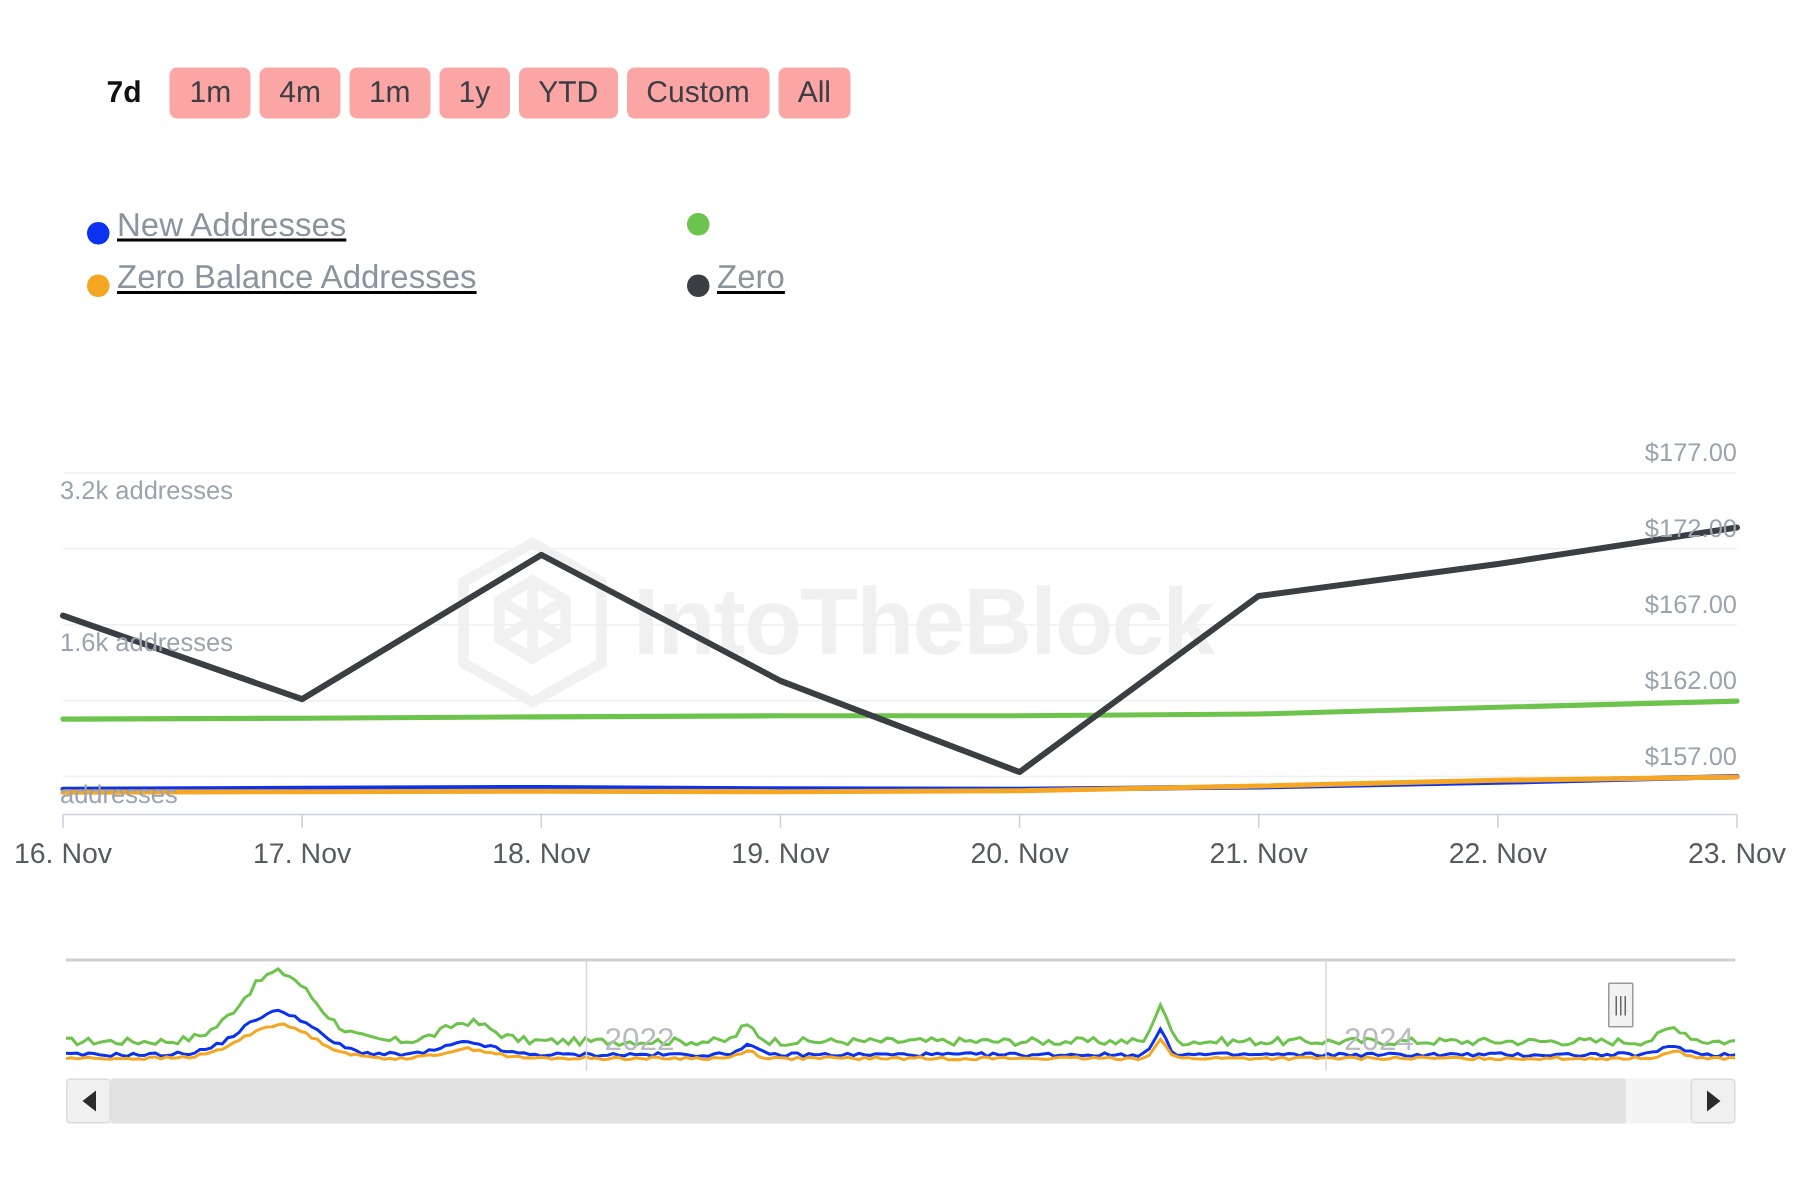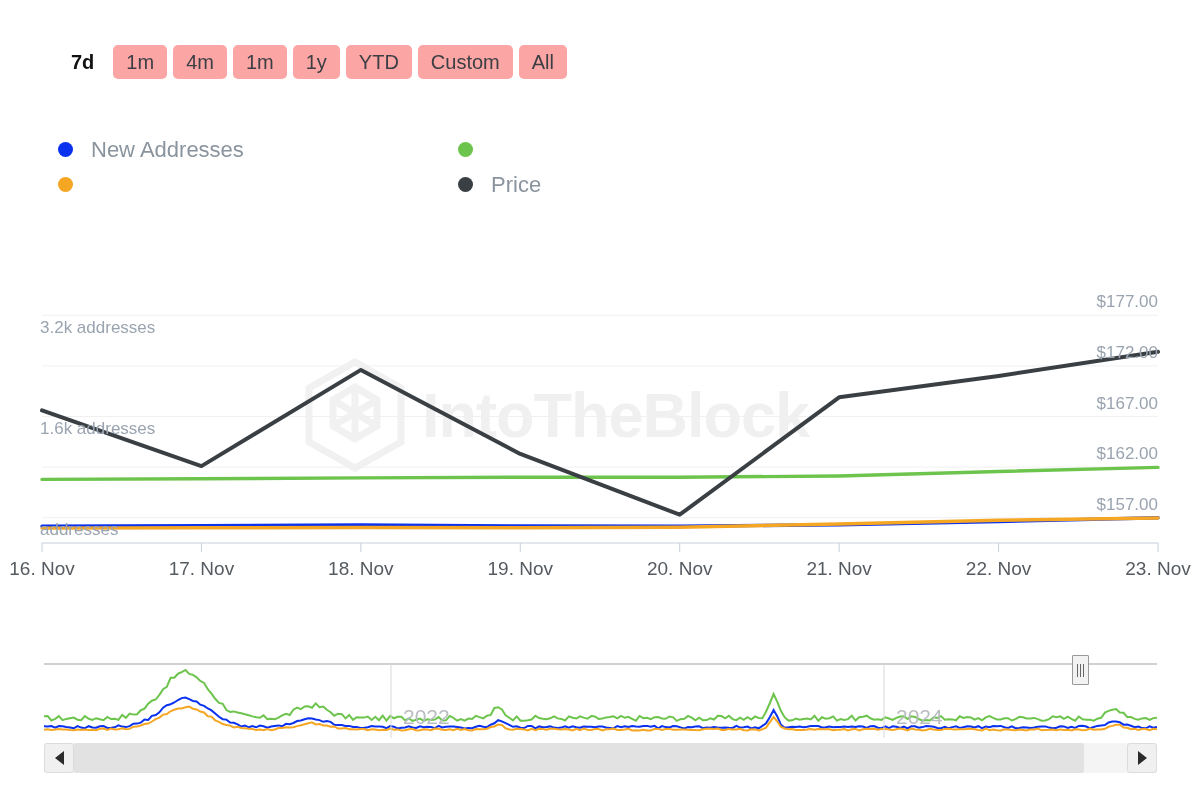--- a/index.html
+++ b/index.html
@@ -30,21 +30,21 @@
 
   
   #legend {
     position: absolute; left: 58px; top: 132px;
     width: 760px;
     display: grid;
     grid-template-columns: 400px 360px;
     grid-auto-rows: 35px;
     align-items: center;
   }
-  .legend-item { display: flex; align-items: center; gap: 18px; cursor: pointer; }
+  .legend-item { display: flex; align-items: flex-end; gap: 5px; cursor: pointer; text-decoration: underline; }
   .legend-dot { width: 15px; height: 15px; border-radius: 50%; flex: none; }
   .legend-label { font-size: 22px; color: #8a949e; white-space: nowrap; }
 
   
   #plot-area { position: absolute; left: 0; top: 250px; width: 1200px; height: 340px; }
   #plot-svg { position: absolute; left: 0; top: 0; }
 
   .axis-label { font-size: 17px; fill: #9aa4b0; font-family: "Liberation Sans", sans-serif; }
   .axis-label-left { text-anchor: start; }
   .axis-label-right { text-anchor: end; }
@@ -60,21 +60,21 @@
     width: 600px; height: 120px;
     display: flex; align-items: center; gap: 12px;
     opacity: 1; pointer-events: none;
   }
   #watermark-text {
     font-size: 63px; font-weight: bold; color: #f0f0f0;
     letter-spacing: -1px; font-family: "Liberation Sans", sans-serif;
   }
 
   
-  #navigator { position: absolute; left: 44px; top: 648px; width: 1113px; height: 125px; }
+  #navigator { position: absolute; left: 44px; top: 624px; width: 1113px; height: 125px; }
   #nav-plot { position: absolute; left: 0; top: 0; width: 1113px; height: 95px; overflow: hidden; }
   .nav-year { font-size: 21px; fill: #b8bcc0; font-family: "Liberation Sans", sans-serif; }
   .nav-divider { stroke: #d8d8d8; stroke-width: 1; }
   .nav-topline { stroke: #d0d0d0; stroke-width: 2; }
 
   #nav-handle {
     position: absolute; left: 1072px; top: 655px;
     width: 17px; height: 30px;
     background: #f2f2f2; border: 1px solid #999;
     border-radius: 1px;
@@ -120,24 +120,25 @@
   <div id="legend">
       <div class="legend-item">
         <span class="legend-dot" style="background: rgb(10, 50, 239);"></span>
         <span class="legend-label">New Addresses</span>
       </div>
       <div class="legend-item">
         <span class="legend-dot" style="background: rgb(109, 196, 76);"></span>
       </div>
       <div class="legend-item">
         <span class="legend-dot" style="background: rgb(245, 166, 35);"></span>
+        <span class="legend-label">Zero Balance Addresses</span>
       </div>
       <div class="legend-item">
         <span class="legend-dot" style="background: rgb(58, 63, 68);"></span>
-        <span class="legend-label">Price</span>
+        <span class="legend-label">Zero</span>
       </div>
     </div>
 
   <div id="watermark">
     <svg width="110" height="118" viewBox="0 0 110 118">
       <g stroke="#f1f1f1" stroke-width="7" fill="none">
         <path d="M55 6 L101 32 L101 86 L55 112 L9 86 L9 32 Z"></path>
         <path d="M55 31 L77 44 L77 70 L55 83 L33 70 L33 44 Z"></path>
         <path d="M33 44 L77 70 M77 44 L33 70 M55 31 L55 83"></path>
       </g>

